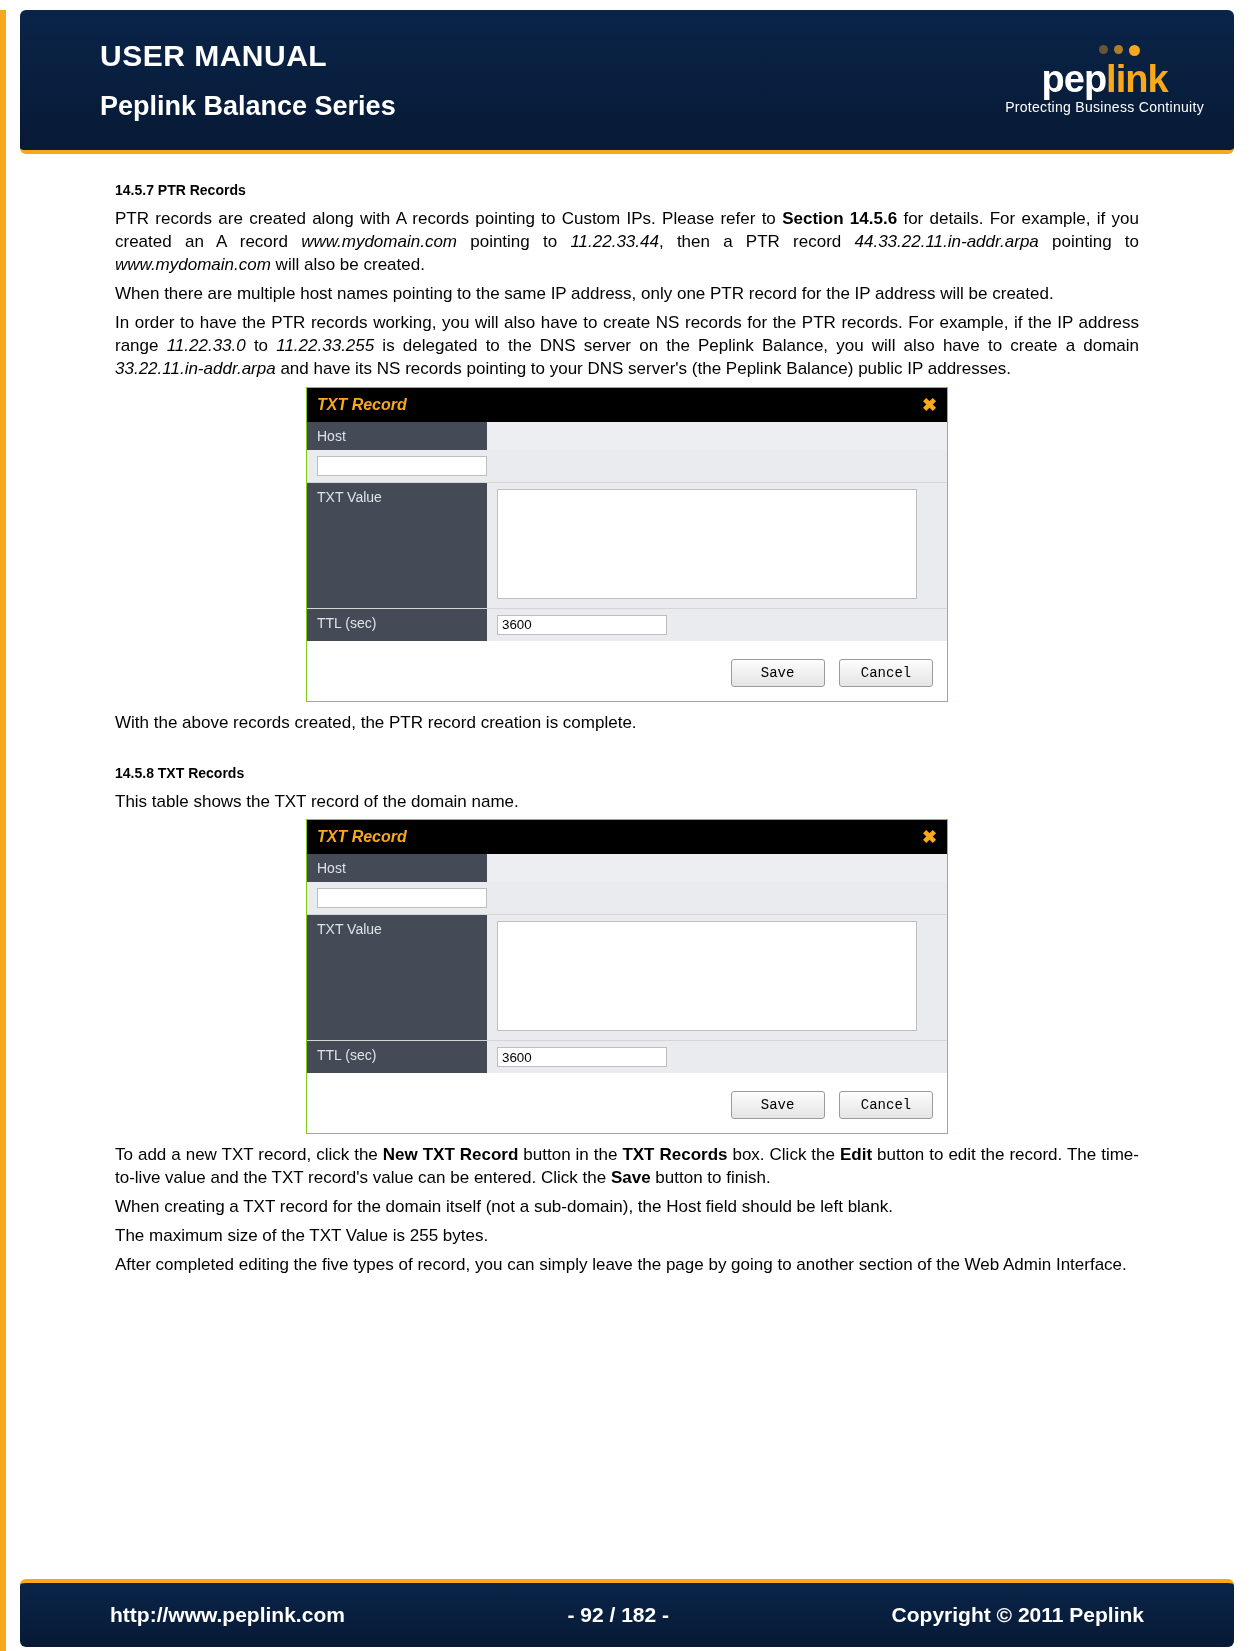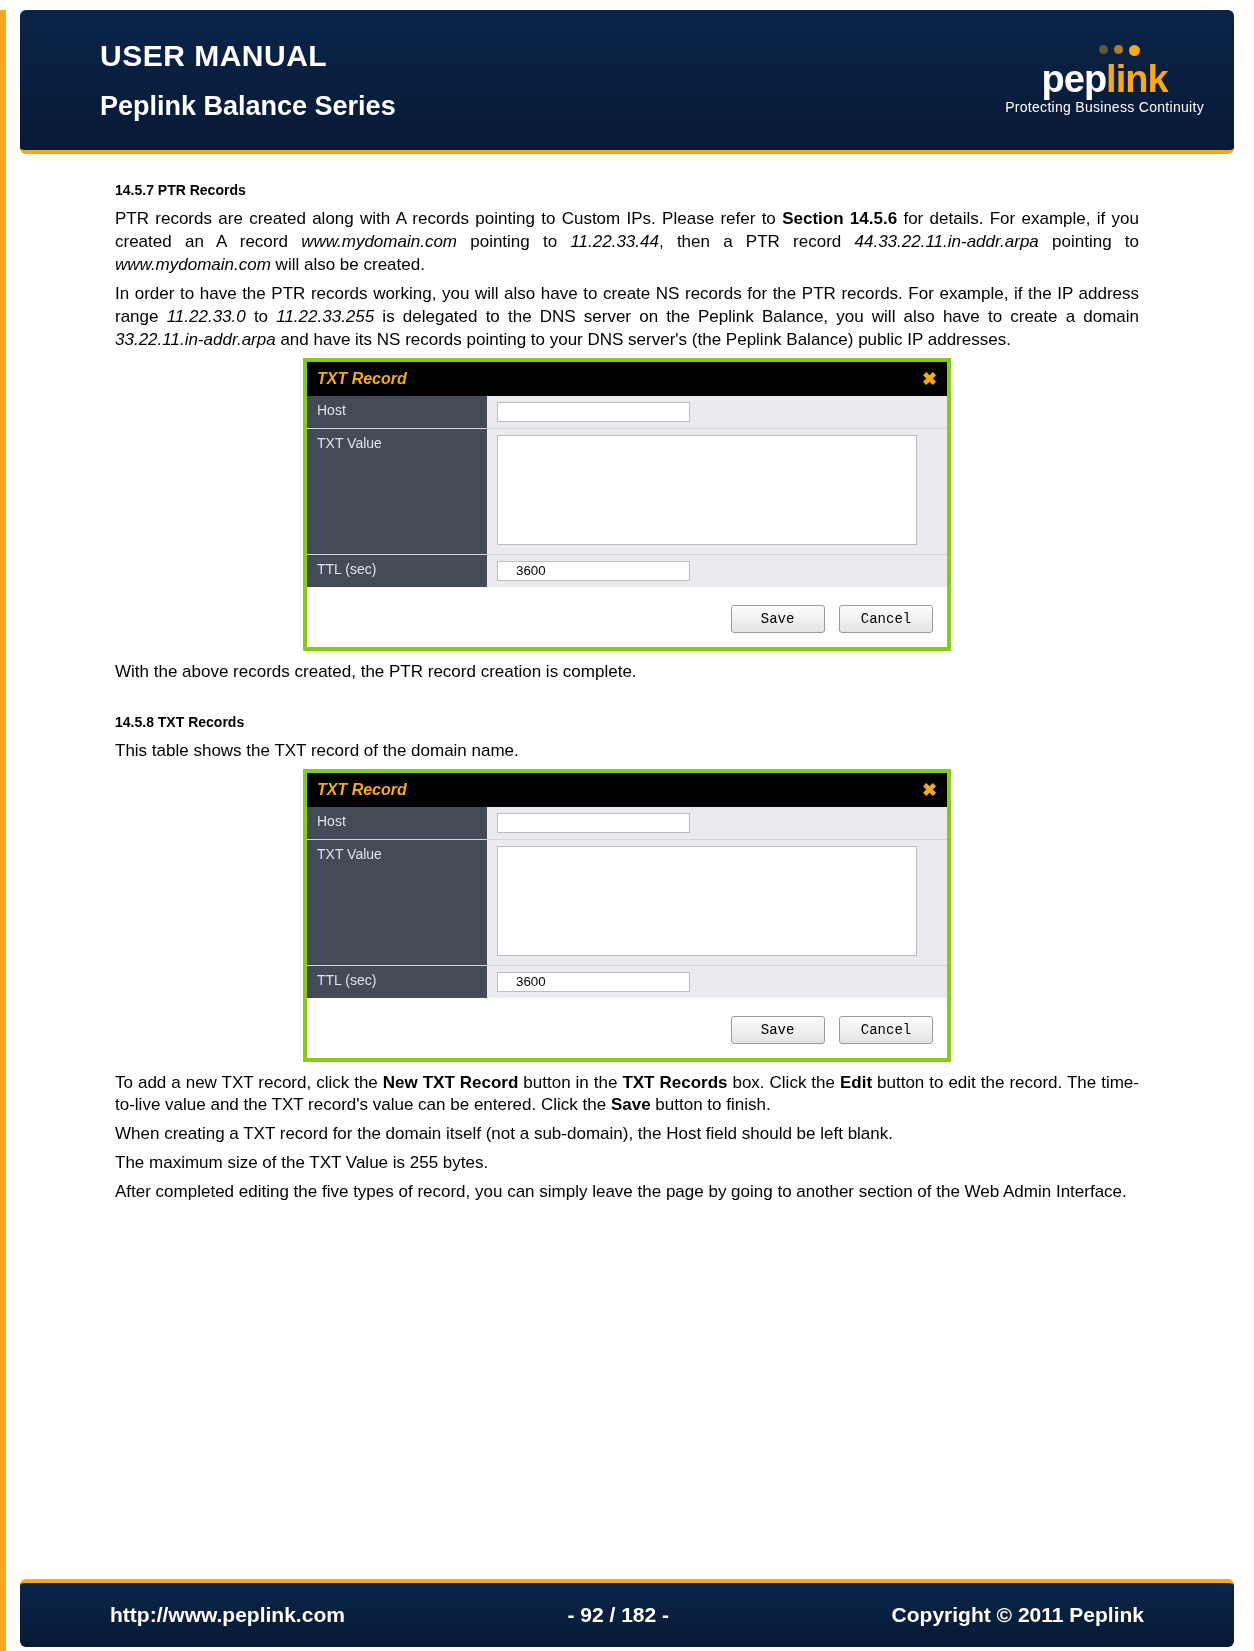--- a/index.html
+++ b/index.html
@@ -76,21 +76,21 @@
   .italic { font-style: italic; }
   .bold { font-weight: bold; }
 
   .txt-panel-wrap {
     display: flex;
     justify-content: center;
     margin: 6px 0 10px 0;
   }
   .txt-panel {
     width: 640px;
-    border: 4px solid #84cc16;
+    border: 1px solid #84cc16;
     background: #7f1d1d;
     box-shadow: 0 1px 3px rgba(0,0,0,.15) inset;
     font-size: 14px;
   }
   .txt-panel .panel-header {
     background: #000;
     color: #f7a81b;
     font-weight: bold;
     font-size: 16px;
     font-style: italic;
@@ -104,40 +104,40 @@
     font-weight: bold;
     font-style: normal;
     font-size: 18px;
     cursor: pointer;
   }
   .txt-panel .row {
     display: flex;
     border-top: 1px solid #d5d5d5;
     background: #eceef1;
   }
-  .txt-panel .row.first { border-top: none; }
+  .txt-panel .row.first { border-top: none; flex-direction: column; }
   .txt-panel .row .lbl {
     width: 160px;
     background: #444b57;
     color: #dfe3e8;
     padding: 6px 10px;
     font-size: 14px;
   }
   .txt-panel .row .val {
     flex: 1;
     background: #e9ebee;
     padding: 6px 10px;
   }
   .txt-panel .row .val input.small {
-    width: 193px;
+    width: 170px;
     height: 20px;
     border: 1px solid #bdbdbd;
     background: #fff;
     box-sizing: border-box;
-    padding: 2px 18px;
+    padding: 2px 4px;
   }
   .txt-panel .row .val textarea {
     width: 420px;
     height: 110px;
     border: 1px solid #bdbdbd;
     background: #fff;
     resize: none;
     box-sizing: border-box;
   }
   .txt-panel .btnrow {
@@ -210,20 +210,21 @@
   </div>
 
   <div class="content">
 
     <div class="section-heading">14.5.7 PTR Records</div>
 
     <div class="p">
       <span>PTR records are created along with A records pointing to Custom IPs.  Please refer to </span><span class="bold">Section 14.5.6</span><span> for details. For example, if you created an A record </span><span class="italic">www.mydomain.com</span><span> pointing to </span><span class="italic">11.22.33.44</span><span>, then a PTR record </span><span class="italic">44.33.22.11.in-addr.arpa</span><span> pointing to </span><span class="italic">www.mydomain.com</span><span> will also be created.</span>
     </div>
 
+    <div class="p">When there are multiple host names pointing to the same IP address, only one PTR record for the IP address will be created.</div>
 
     <div class="p">
       <span>In order to have the PTR records working, you will also have to create NS records for the PTR records. For example, if the IP address range </span><span class="italic">11.22.33.0</span><span> to </span><span class="italic">11.22.33.255</span><span> is delegated to the DNS server on the Peplink Balance, you will also have to create a domain </span><span class="italic">33.22.11.in-addr.arpa</span><span> and have its NS records pointing to your DNS server's (the Peplink Balance) public IP addresses.</span>
     </div>
 
     <div class="txt-panel-wrap">
       <div class="txt-panel">
         <div class="panel-header">
           <span>TXT Record</span>
           <span class="close">✖</span>

